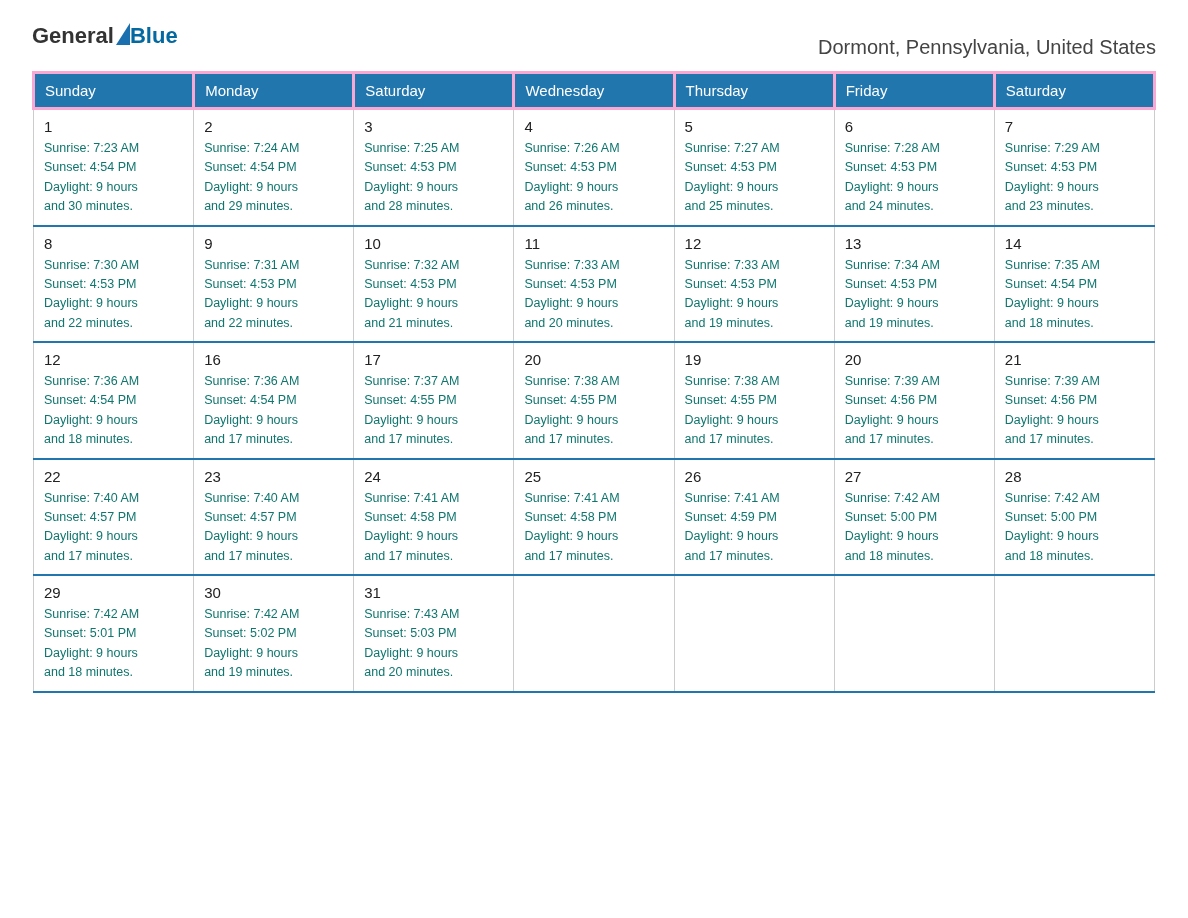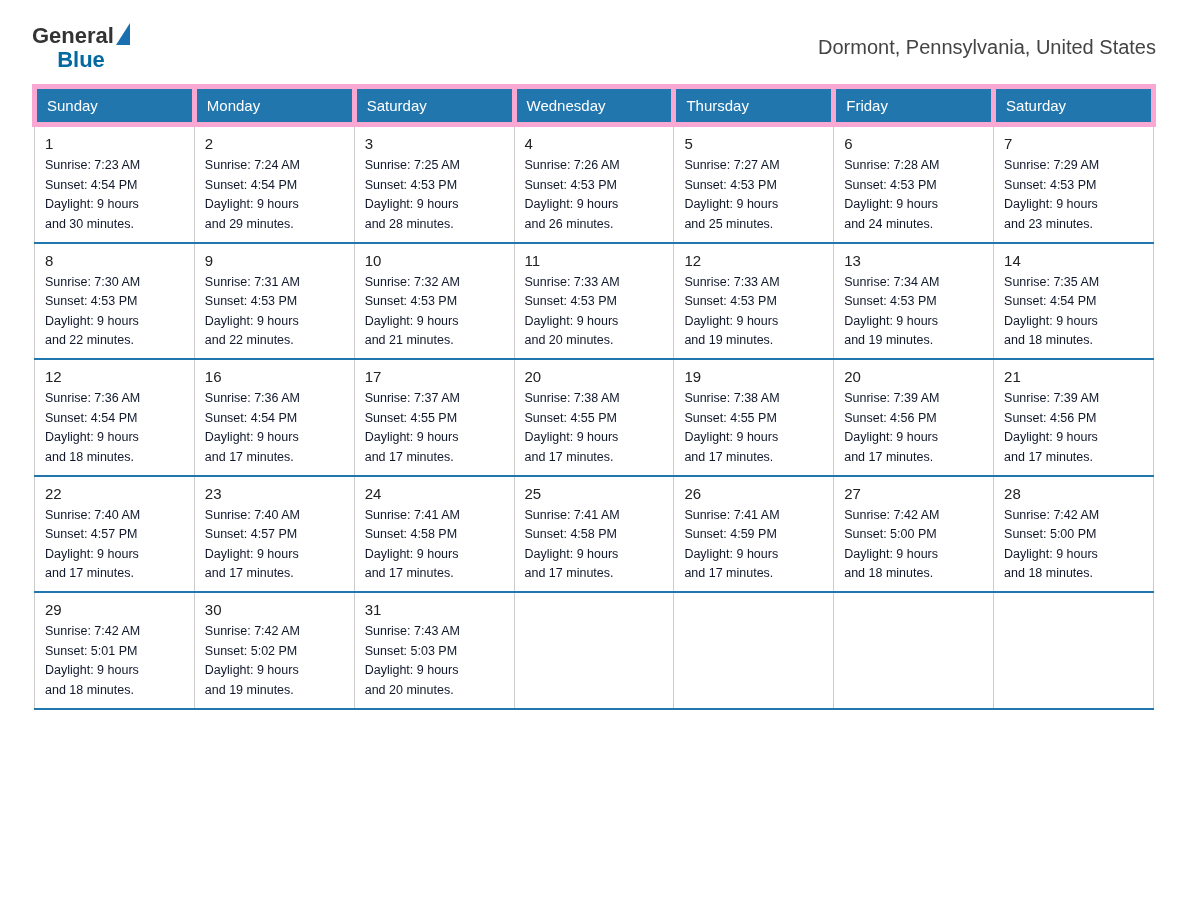--- a/index.html
+++ b/index.html
@@ -60,21 +60,21 @@
       border-collapse: collapse;
       margin-top: 12px;
     }
     thead tr th {
       background-color: #2176ae;
       color: #fff;
       font-size: 15px;
       font-weight: normal;
       padding: 8px 10px;
       text-align: left;
-      border: 5px solid #f9a8d4;
+      border: 3px solid #f9a8d4;
     }
     tbody tr td {
       vertical-align: top;
       padding: 8px 10px;
       border: 1px solid #ccc;
       font-size: 13px;
       color: #222;
       min-height: 90px;
       width: 14.28%;
     }
@@ -83,34 +83,34 @@
     }
     .day-num {
       font-size: 15px;
       font-weight: normal;
       display: block;
       margin-bottom: 4px;
       color: #222;
     }
     .day-info {
       font-size: 12.5px;
-      color: #0f172a;
+      color: #0f766e;
       line-height: 1.55;
       margin-top: 28px;
     }
     td.empty {
       background: #fff;
     }
   </style>
 </head>
 <body>
 
 <div class="header-row">
   <div class="logo">
-    <div style="display:flex;flex-direction:column;line-height:1.1;">
+    <div style="display:flex;flex-direction:row;line-height:1.1;">
       <div style="display:flex;align-items:center;">
         <span class="logo-text-general">General</span>
         <div class="logo-triangle"></div>
       </div>
       <span class="logo-text-blue">Blue</span>
     </div>
   </div>
   <div class="title-block">
     <div class="location-title">Dormont, Pennsylvania, United States</div>
   </div>

